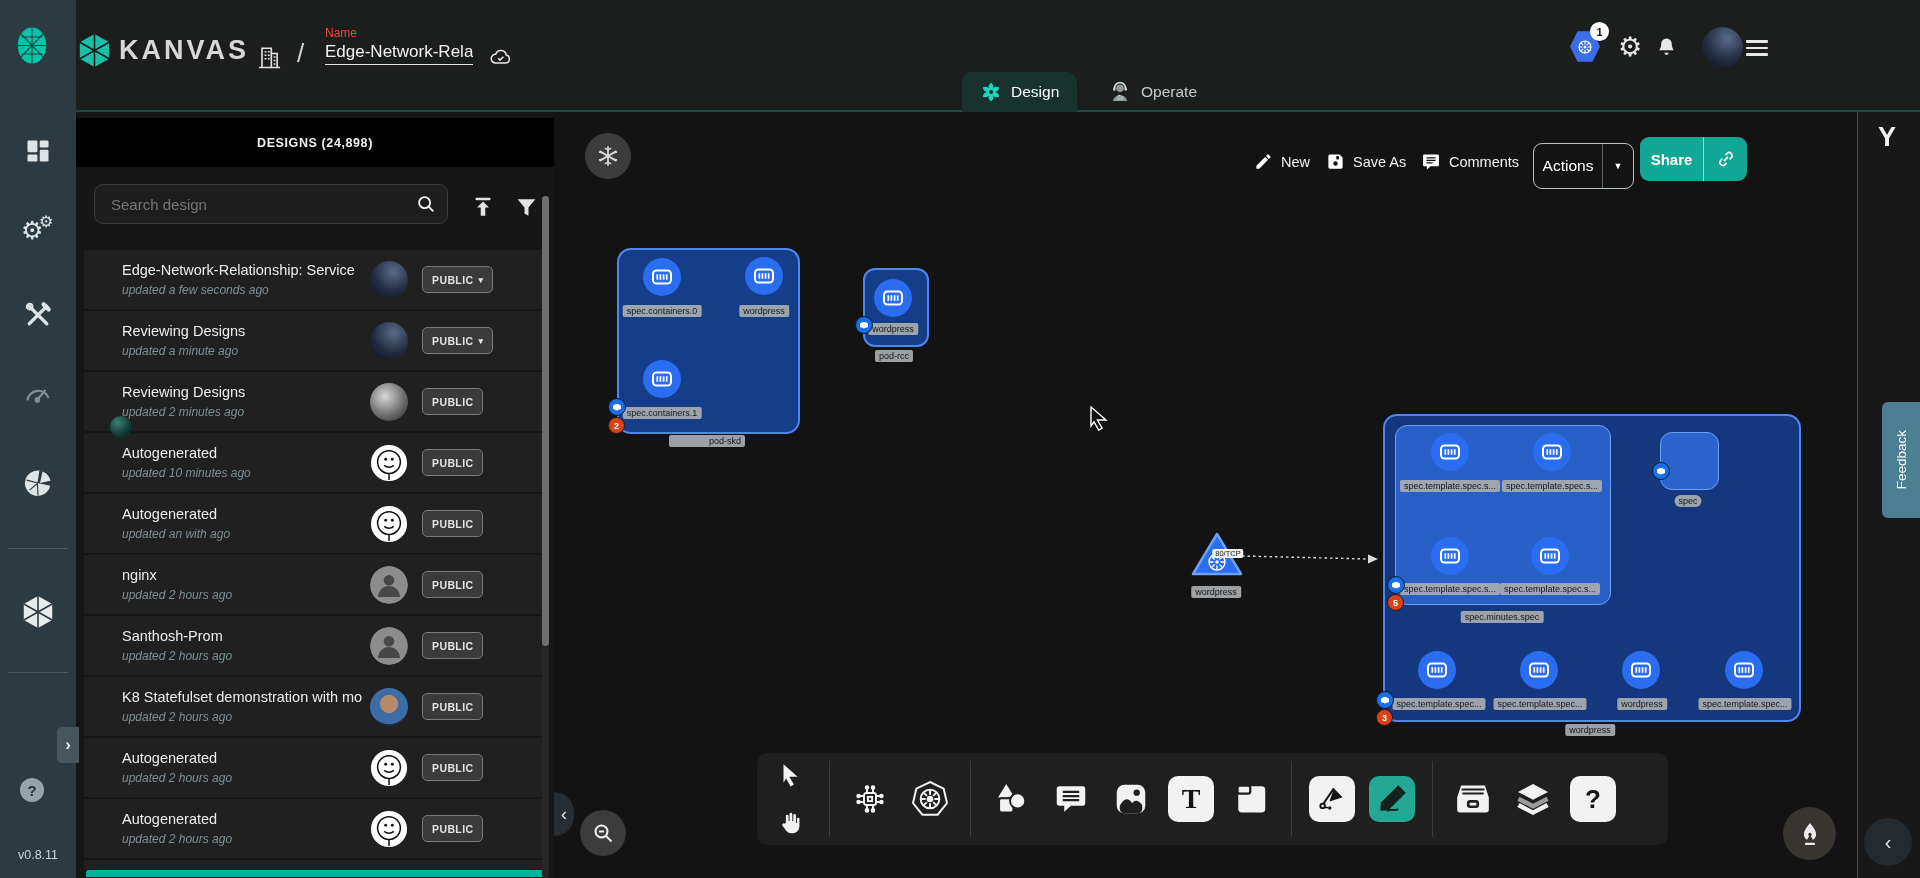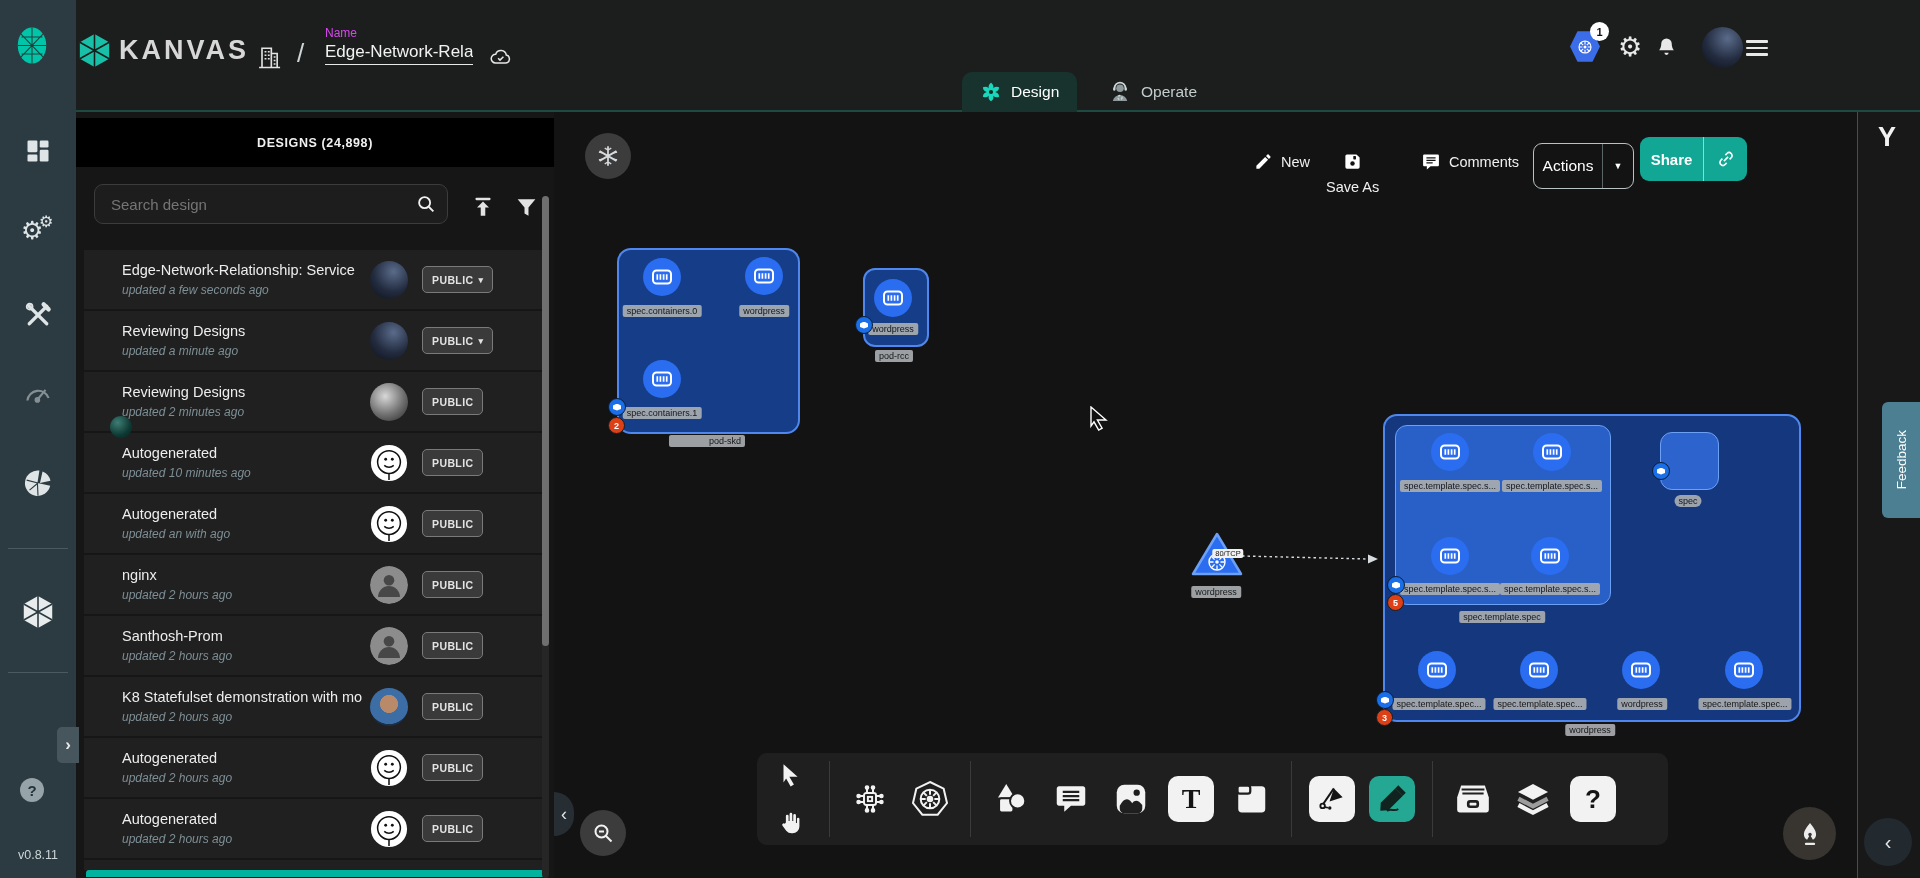--- a/index.html
+++ b/index.html
@@ -5,21 +5,21 @@
   html,body{margin:0;padding:0;background:#0c0c0c;}
   #app{position:relative;width:1920px;height:878px;overflow:hidden;
        font-family:"Liberation Sans",sans-serif;background:#141414;color:#e8e8e8;}
   .abs{position:absolute;}
   .flex{display:flex;align-items:center;}
   svg{display:block;}
 
   
   #topbar{left:76px;top:0;width:1844px;height:110px;background:#1c1e1d;}
   #teal-line{left:76px;top:110px;width:1844px;height:2px;background:#1d4a41;z-index:3;}
-  .name-label{font-size:12px;color:#d946ef;}
+  .name-label{font-size:12px;color:#ef4444;}
   .name-input{background:transparent;border:none;border-bottom:1px solid #e8e8e8;color:#f2f2f2;
               font-size:17px;font-family:"Liberation Sans",sans-serif;width:148px;padding:2px 0;outline:none;}
   .slash{color:#cfd6d6;font-size:26px;font-weight:300;}
   #logo-text{font-size:27px;font-weight:bold;letter-spacing:3px;color:#d7d7d7;}
   .kbadge{position:absolute;right:-9px;top:-8px;width:19px;height:19px;border-radius:50%;
           background:#fff;color:#111;font-size:11px;font-weight:bold;display:flex;
           align-items:center;justify-content:center;}
   .hex{width:26px;height:29px;background:#3b6de8;display:flex;align-items:center;justify-content:center;
        clip-path:polygon(25% 4%,75% 4%,100% 50%,75% 96%,25% 96%,0 50%);}
   .burger span{display:block;width:22px;height:2.6px;background:#e8e8e8;margin:4px 0;border-radius:1px;}
@@ -458,21 +458,21 @@
     </div>
 
     <div class="abs ctb" style="left:700px;top:40px;">
       <span>
           <svg width="19" height="19" viewBox="0 0 24 24" fill="#fff">
             <path d="M3 17.3V21h3.7L17.8 9.9 14.1 6.2 3 17.3zM20.7 7c.4-.4.4-1 0-1.4l-2.3-2.3a1 1 0 0 0-1.4 0l-1.8 1.8 3.7 3.7L20.7 7z"></path>
           </svg>
         </span>
       <span>New</span>
     </div>
-    <div class="abs ctb" style="left:772px;top:40px;flex-direction:column;">
+    <div class="abs ctb" style="left:772px;top:40px;">
       <span>
           <svg width="19" height="19" viewBox="0 0 24 24" fill="#fff">
             <path d="M17 3H5a2 2 0 0 0-2 2v14a2 2 0 0 0 2 2h14a2 2 0 0 0 2-2V7l-4-4z"></path>
             <circle cx="12" cy="14.6" r="2.8" fill="#131313"></circle>
             <rect x="13" y="5" width="3.4" height="4.4" rx="0.8" fill="#131313"></rect>
           </svg>
         </span>
       <span>Save As</span>
     </div>
     <div class="abs ctb" style="left:867px;top:40px;">
@@ -582,21 +582,21 @@
         </svg>
     </div>
     <div class="chip" style="left:896px;top:471px;">spec.template.spec.s...</div>
     <div class="cnode" style="left:977px;top:425px;">
       <svg width="24" height="24" viewBox="0 0 24 24">
           <rect x="3" y="5.5" width="18" height="13" rx="3.5" fill="none" stroke="#fff" stroke-width="2"></rect>
           <path d="M7.3 9.3v5.4M10.4 9.3v5.4M13.6 9.3v5.4M16.7 9.3v5.4" stroke="#fff" stroke-width="1.7"></path>
         </svg>
     </div>
     <div class="chip" style="left:996px;top:471px;">spec.template.spec.s...</div>
-    <div class="chip" style="left:948px;top:499px;">spec.template.spec</div>
+    <div class="chip" style="left:948px;top:499px;">spec.minutes.spec</div>
     <div class="badge-b" style="left:833px;top:464px;">
         <span class="pod-glyph"></span>
       </div>
     <div class="badge-r" style="left:833px;top:482px;">5</div>
 
     <div class="grp-inner" style="left:1106px;top:320px;width:57px;height:56px;background:#2d63cc;"></div>
     <div class="badge-b" style="left:1098px;top:350px;">
         <span class="pod-glyph"></span>
       </div>
     <div class="chip" style="left:1134px;top:383px;border-radius:6px;">spec</div>

